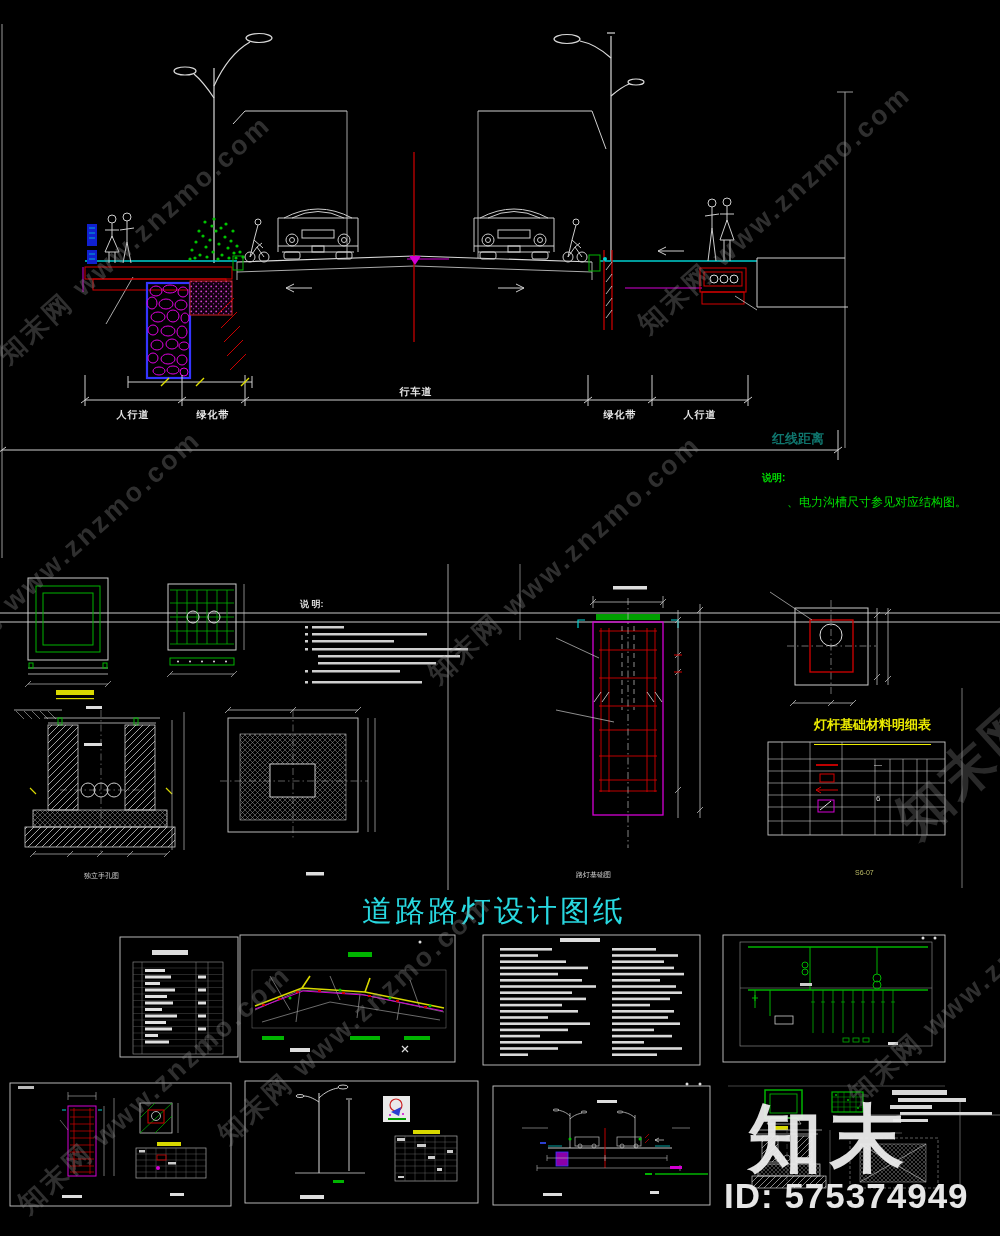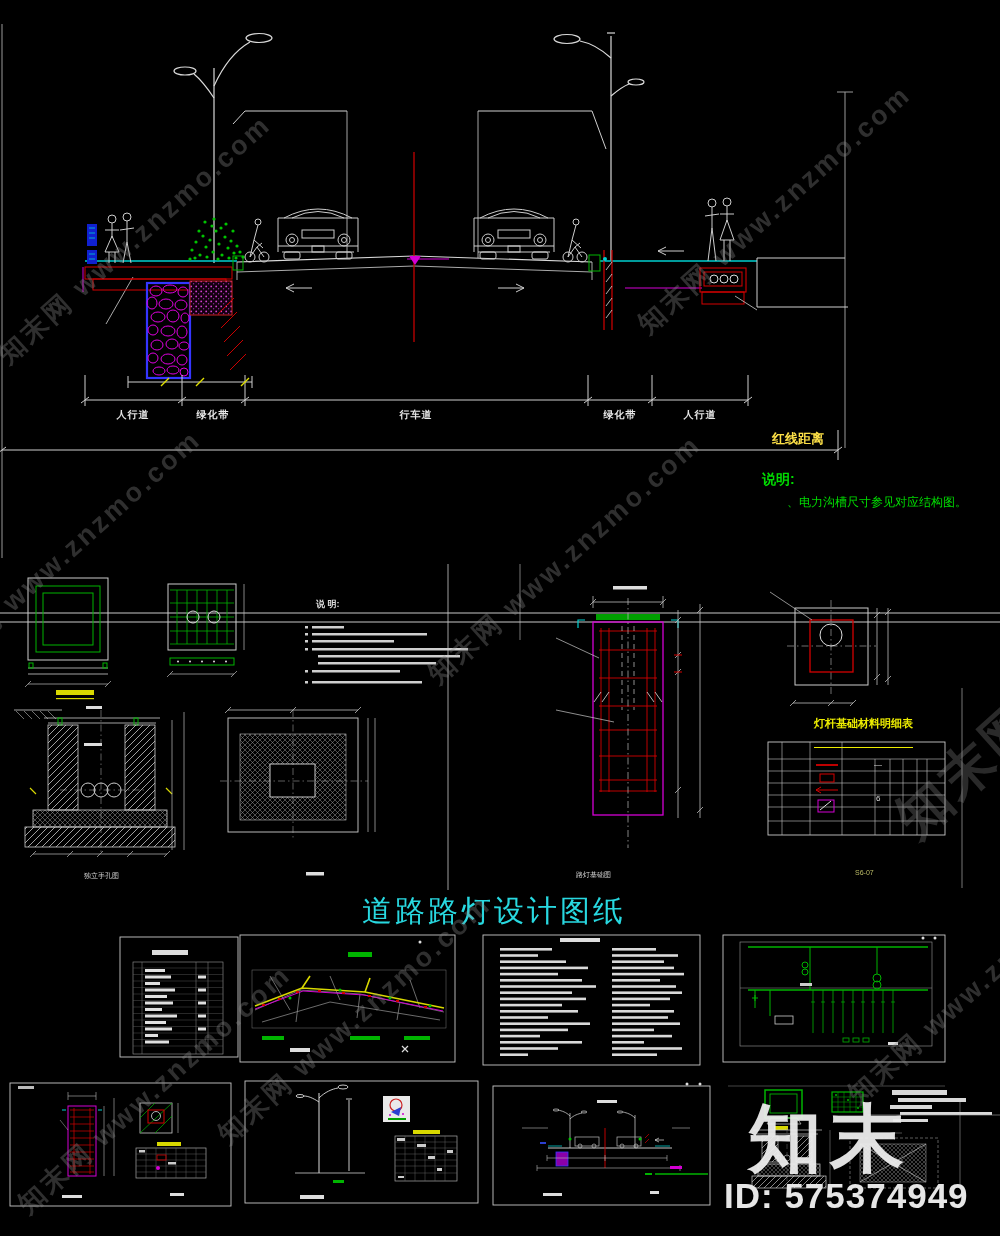--- a/index.html
+++ b/index.html
@@ -1,37 +1,37 @@
 <!DOCTYPE html>
 <html><head>
 <meta charset="utf-8">
 <style>
   html,body{margin:0;padding:0;}
   body{width:1000px;height:1236px;background:#000;position:relative;overflow:hidden;
        font-family:"Liberation Sans",sans-serif;}
   svg{position:absolute;left:0;}
   .txt{position:absolute;z-index:3;white-space:nowrap;}
   .zl{color:#e8e8e8;font-size:10px;font-weight:bold;letter-spacing:1px;transform:translateX(-50%);}
-  .magenta{color:#fde047;}
+  .magenta{color:#0f766e;}
   .green-txt{color:#00dd00;}
   .tiny{font-size:7px;color:#d8d8d8;}
   .wm{position:absolute;color:#8a8a8a;opacity:.34;font-size:27px;font-weight:bold;
       letter-spacing:3px;transform:rotate(-42deg);transform-origin:0 0;
       white-space:nowrap;z-index:5;pointer-events:none;}
   .wm-big{font-size:54px;opacity:.30;}
   .brand-logo{position:absolute;left:748px;top:1090px;font-size:74px;font-weight:bold;
       color:#ededed;letter-spacing:8px;z-index:6;opacity:.95;}
   .brand-id{position:absolute;left:724px;top:1176px;font-size:35px;font-weight:bold;
       color:#e6e6e6;z-index:6;letter-spacing:1px;}
   .sheet-title{position:absolute;left:362px;top:891px;font-size:30px;font-weight:normal;
       color:#28d8e0;letter-spacing:3px;z-index:3;}
-  .tbl-title{position:absolute;left:814px;top:716px;font-size:11px;font-weight:bold;
-      color:#ecec00;border-bottom:1px solid #ecec00;padding-bottom:16px;z-index:3;}
+  .tbl-title{position:absolute;left:814px;top:716px;font-size:13px;font-weight:bold;
+      color:#ecec00;border-bottom:1px solid #ecec00;padding-bottom:10px;z-index:3;}
   .mid-notes-title{position:absolute;left:300px;top:598px;font-size:9px;font-weight:bold;
-      color:#dddddd;z-index:3;margin-left:16px;}
+      color:#dddddd;z-index:3;}
 </style>
 </head>
 <body>
 
 <svg width="1000" height="560" style="top:0">
   <defs>
     <pattern id="ps" width="5" height="5" patternUnits="userSpaceOnUse">
       <rect width="5" height="5" fill="#14000f"></rect>
       <circle cx="1.2" cy="1.4" r="0.9" fill="#cf3fcf"></circle>
       <circle cx="3.6" cy="3.8" r="0.7" fill="#8a2a9a"></circle>
@@ -685,27 +685,27 @@
     <path d="M830,240 V298" stroke="#999999" stroke-width="0.5"></path>
     <path d="M787,238 V300" stroke="#888888" stroke-width="0.4" stroke-dasharray="5,3"></path>
     <rect x="850" y="248" width="88" height="50" stroke="#bbbbbb" stroke-width="0.5" stroke-dasharray="3,2"></rect>
     <rect x="860" y="254" width="66" height="38" fill="url(#bc)" stroke="#aaaaaa" stroke-width="0.5"></rect>
     <path d="M860,254 L926,292 M926,254 L860,292" stroke="#cccccc" stroke-width="0.6"></path>
   </g>
 </svg>
 
 <div class="txt zl" style="left:133px;top:408px">人行道</div>
 <div class="txt zl" style="left:213px;top:408px">绿化带</div>
-<div class="txt zl" style="left:416px;top:408px">行车道</div>
+<div class="txt zl" style="left:416px;top:385px">行车道</div>
 <div class="txt zl" style="left:620px;top:408px">绿化带</div>
 <div class="txt zl" style="left:700px;top:408px">人行道</div>
 
 <div class="txt magenta" style="left:772px;top:430px;font-size:13px;font-weight:bold">红线距离</div>
 
-<div class="txt green-txt" style="left:762px;top:471px;font-size:14px;font-weight:bold">说明:</div>
+<div class="txt green-txt" style="left:762px;top:471px;font-size:10px;font-weight:bold">说明:</div>
 <div class="txt green-txt" style="left:787px;top:494px;font-size:12px;font-weight:normal">、电力沟槽尺寸参见对应结构图。</div>
 
 <div class="mid-notes-title">说 明:</div>
 
 <div class="tbl-title">灯杆基础材料明细表</div>
 
 <div class="txt tiny" style="left:84px;top:871px">独立手孔图</div>
 <div class="txt tiny" style="left:576px;top:870px">路灯基础图</div>
 <div class="txt tiny" style="left:855px;top:869px;color:#bbbb66">S6-07</div>
 <div class="txt" style="left:874px;top:760px;font-size:8px;color:#dddddd">—</div>

